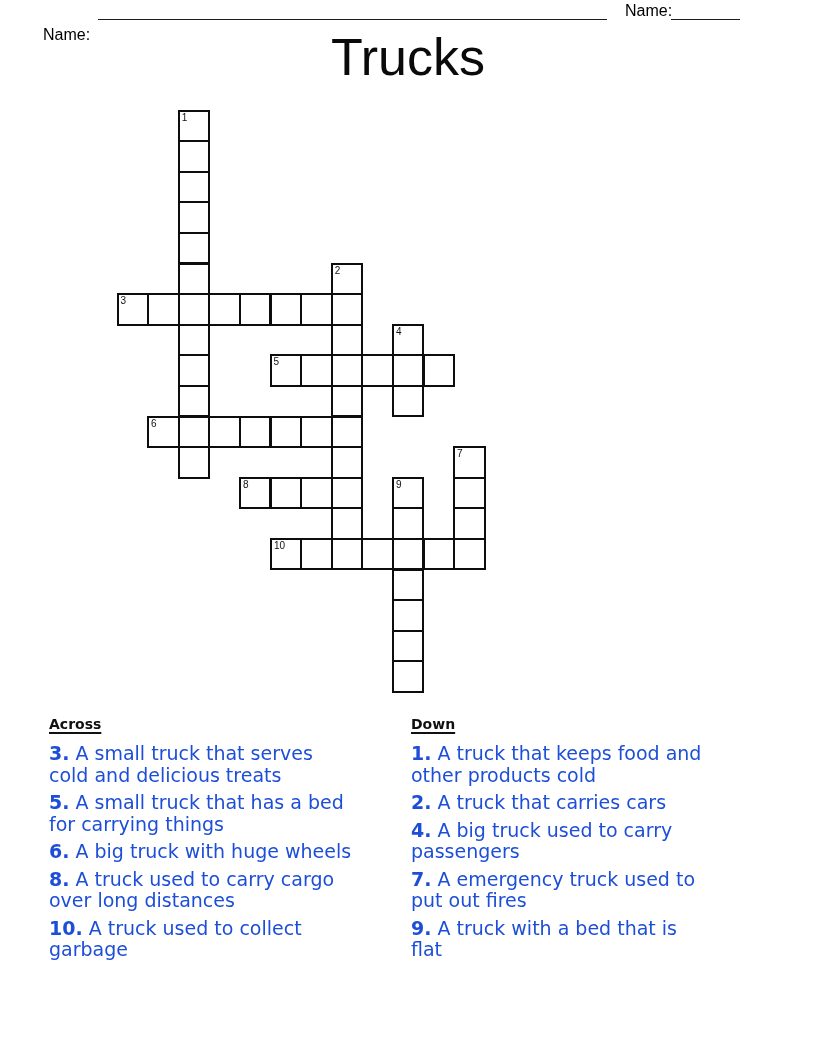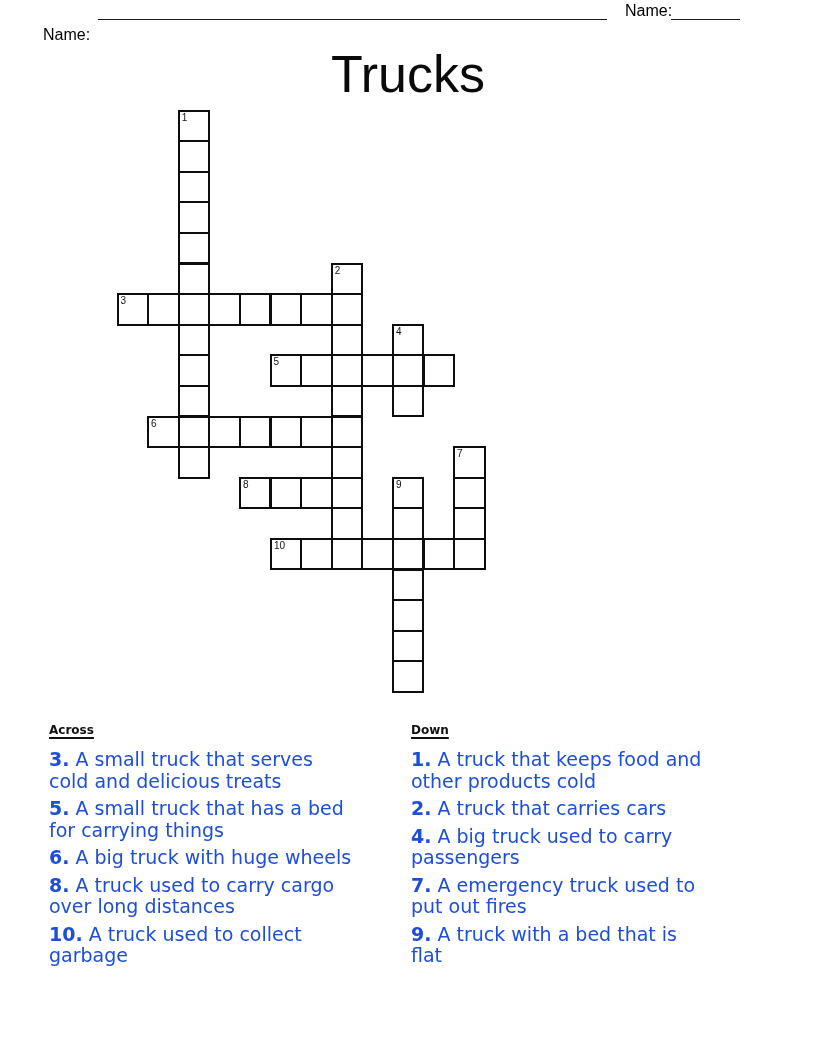--- a/index.html
+++ b/index.html
@@ -28,21 +28,21 @@
     top: 2px;
     height: 17px;
     border-bottom: 1.7px solid #1c1c1c;
   }
   .name-line { left: 98px;  width: 509px; }
   .date-line { left: 671px; width: 69px; }
 
   
   .title {
     position: absolute;
-    top: 47px;
+    top: 30px;
     left: 0;
     width: 100%;
     text-align: center;
     font-size: 52px;
     line-height: 54px;
     font-weight: 400;
     letter-spacing: 0px;
     color: #0a0a0a;
   }
 
@@ -69,27 +69,27 @@
   
   .clue-col {
     position: absolute;
     top: 700px;
     width: 362px;
     font-family: "DejaVu Sans", sans-serif;
   }
   .clue-col.across { left: 49px; }
   .clue-col.down   { left: 411px; }
   .clue-heading {
-    font-size: 12px;
+    font-size: 14px;
     line-height: 24px;
     font-weight: bold;
     text-decoration: underline;
     text-decoration-thickness: 2px;
     text-underline-offset: 3px;
-    margin: 18px 0 7px 0;
+    margin: 12px 0 7px 0;
     color: #111;
   }
   .clue {
     margin: 0 0 6px 0;
     font-size: 19px;
     line-height: 21.5px;
     color: #1d4ed8;
   }
   .clue .num { font-weight: bold; }
   .clue .txt { white-space: pre-line; }

